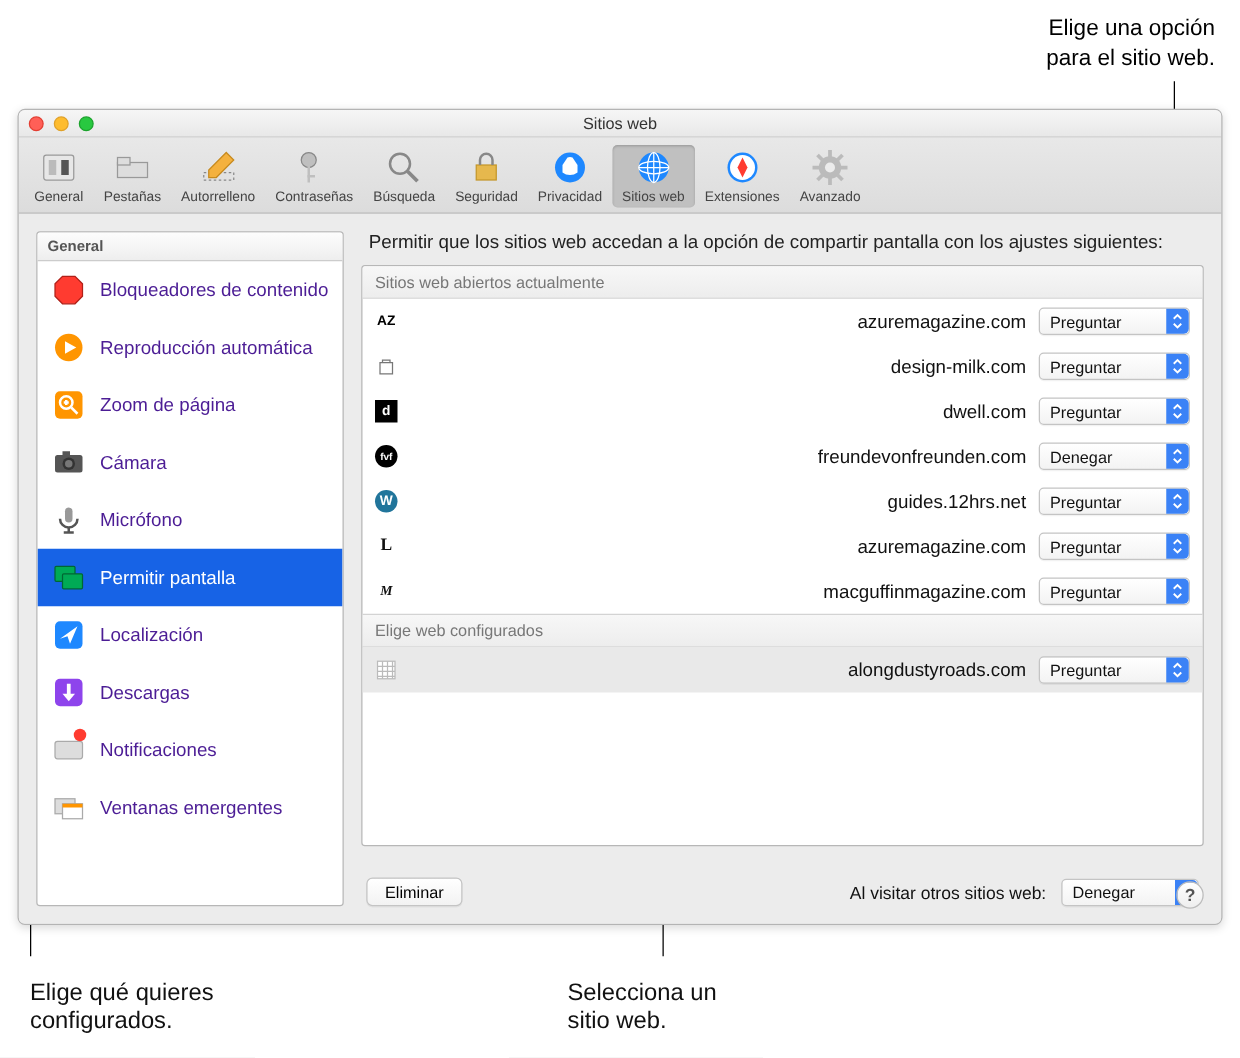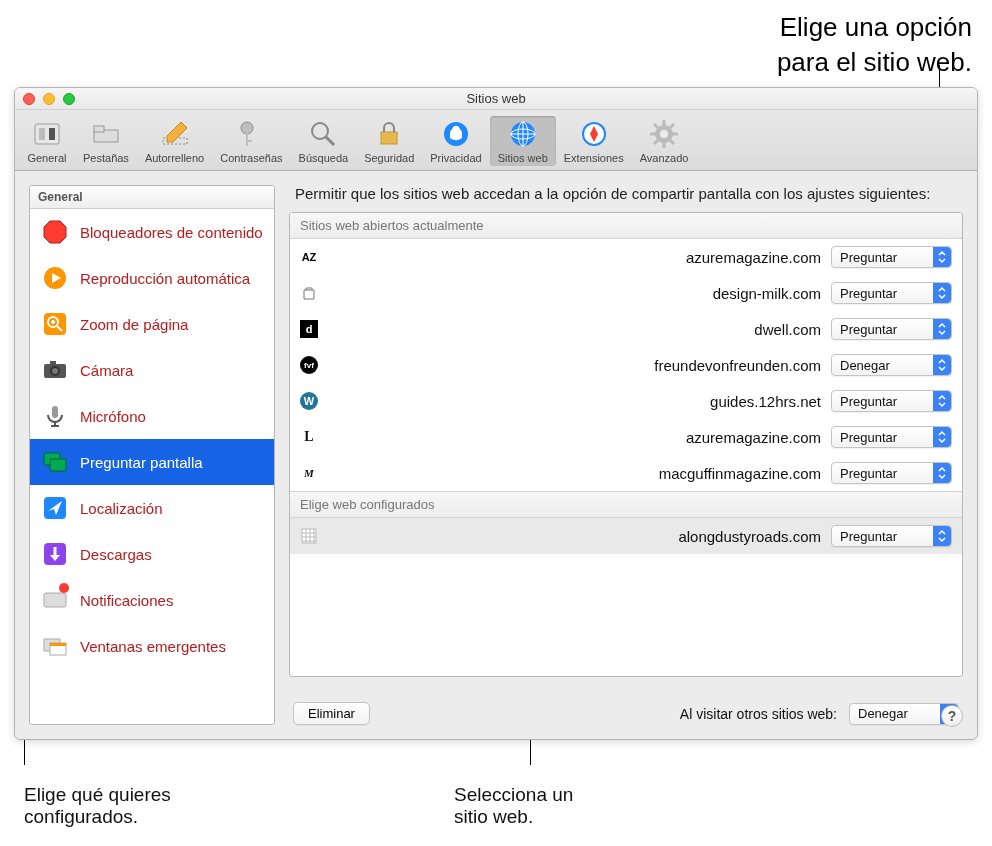--- a/index.html
+++ b/index.html
@@ -10,21 +10,21 @@
     background: #fff;
     width: 992px;
     height: 846px;
     position: relative;
     color: #111;
   }
   .callout-top {
     position: absolute;
     top: 10px;
     right: 20px;
-    font-size: 26px;
+    font-size: 18px;
     text-align: right;
     line-height: 1.35;
     color: #000;
   }
   .callout-bottom-row {
     position: absolute;
     bottom: 18px;
     left: 24px;
     right: 0;
     display: flex;
@@ -95,21 +95,21 @@
     width:246px; background:#fff; border:1px solid #b7b7b7;
     border-radius:3px; display:flex; flex-direction:column; overflow:hidden;
   }
   .sidebar-header{
     background:linear-gradient(#fdfdfd,#eee);
     border-bottom:1px solid #ccc;
     padding:4px 8px; font-weight:600; font-size:12px; color:#555;
   }
   .sidebar-item{
     display:flex; align-items:center; gap:10px;
-    padding:8px 10px; font-size:15px; color:#b91c1c;
+    padding:8px 10px; font-size:15px; color:#4c1d95;
     border-bottom:0;
     height:46px;
   }
   .sidebar-item .sb-icon{
     width:30px; height:30px; flex:0 0 30px;
     display:flex; align-items:center; justify-content:center;
     border-radius:3px;
   }
   .sidebar-item.selected{
     background:#1763e6; color:#fff;
@@ -383,21 +383,21 @@
         <span>Micrófono</span>
       </div>
 
       <div class="sidebar-item selected">
         <div class="sb-icon">
           <svg width="26" height="26" viewBox="0 0 26 26">
               <rect x="2" y="4" width="16" height="12" rx="1" fill="#0a5" stroke="#063"></rect>
               <rect x="8" y="10" width="16" height="12" rx="1" fill="#0a5" stroke="#063"></rect>
             </svg>
         </div>
-        <span>Preguntar pantalla</span>
+        <span>Permitir pantalla</span>
       </div>
 
       <div class="sidebar-item">
         <div class="sb-icon">
           <svg width="26" height="26" viewBox="0 0 26 26">
               <rect x="2" y="2" width="22" height="22" rx="4" fill="#1e88ff"></rect>
               <path d="M6 16 L20 6 L14 20 L12 14 Z" fill="#fff"></path>
             </svg>
         </div>
         <span>Localización</span>

